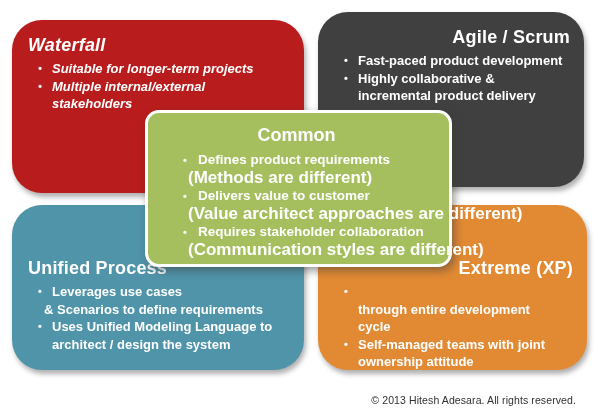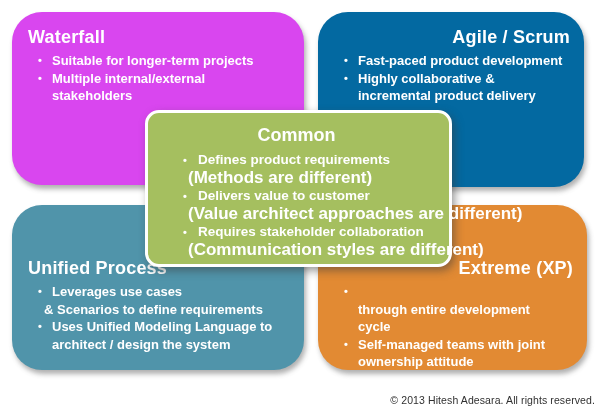--- a/index.html
+++ b/index.html
@@ -12,37 +12,37 @@
     box-shadow:2px 4px 5px rgba(80,80,80,.45);
   }
   .q-title{font-size:18px;font-weight:700;line-height:22px;letter-spacing:.2px;}
   .q-title.right{text-align:right;}
   .rows{margin-top:4px;}
   .row{display:flex;font-size:13px;font-weight:700;line-height:17.5px;}
   .dot{flex:0 0 24px;width:24px;text-align:center;font-size:11px;}
   .txt{white-space:nowrap;}
   .outdent{margin-left:-8px;}
 
-  #box-waterfall{left:12px;top:12px;width:292px;height:173px;background:#d946ef;padding:14px 10px 0 16px;}
-  #box-agile{left:318px;top:12px;width:266px;height:175px;background:#0369a1;padding:14px 14px 0 16px;}
+  #box-waterfall{left:12px;top:20px;width:292px;height:173px;background:#b91c1c;padding:14px 10px 0 16px;font-style:italic;}
+  #box-agile{left:318px;top:12px;width:266px;height:175px;background:#404040;padding:14px 14px 0 16px;}
   #box-unified{left:12px;top:205px;width:292px;height:165px;background:#5094aa;padding:52px 6px 0 16px;}
   #box-extreme{left:318px;top:205px;width:269px;height:165px;background:#e28a33;padding:52px 14px 0 16px;}
 
   #box-common{
     left:145px;top:110px;width:307px;height:157px;background:#a5bf5f;
     border:3px solid #ffffff;border-radius:14px;z-index:10;
     padding:10px 8px 0 24px;box-shadow:3px 4px 8px rgba(60,60,60,.5);
   }
   #box-common .c-title{text-align:center;font-size:18px;font-weight:700;line-height:24px;margin:0 20px 2px 0;}
   #box-common .row{font-size:13.5px;line-height:18px;}
   #box-common .dot{flex:0 0 26px;width:26px;}
   #box-common .note-row{margin-left:16px;font-size:17px;font-weight:700;line-height:18px;white-space:nowrap;}
 
   .footer{
-    position:absolute;right:5px;bottom:4px;font-size:10.5px;color:#303030;
+    position:absolute;right:24px;bottom:4px;font-size:10.5px;color:#303030;
     font-weight:400;letter-spacing:.1px;
   }
 </style>
 </head>
 <body>
 
 <div class="canvas">
 
   <div class="box" id="box-waterfall">
     <div class="q-title">Waterfall</div>

